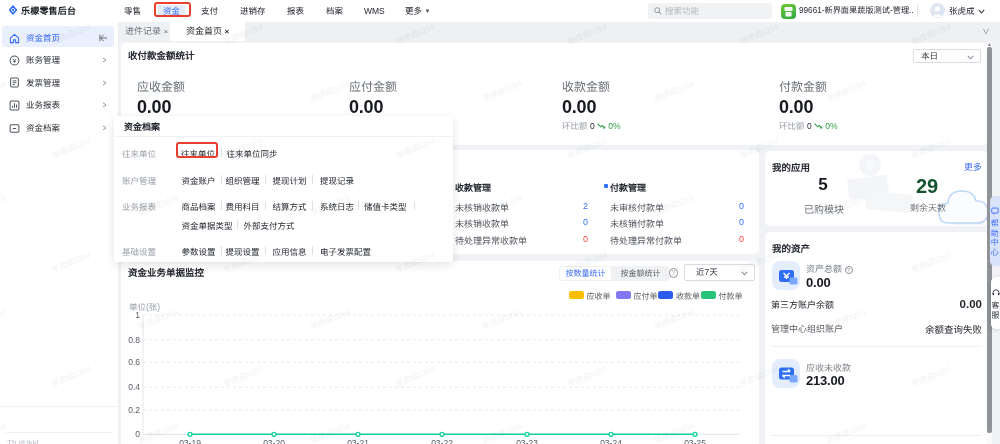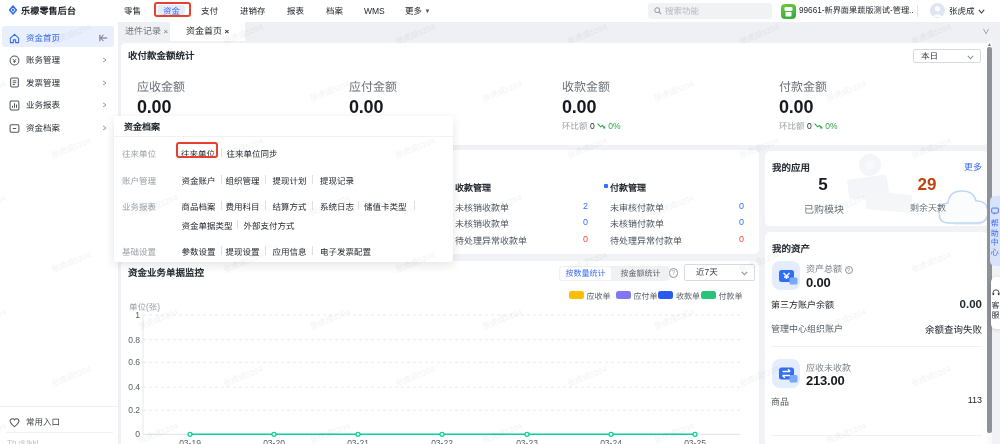--- a/index.html
+++ b/index.html
@@ -163,26 +163,20 @@
   </div>
   <div class="sideitem" style="top:95px">
     <svg width="11" height="11" viewBox="0 0 12 12">
         <rect x="1.2" y="2" width="9.6" height="8" rx="1.2" fill="none" stroke="#4e545c" stroke-width="1.1"></rect>
         <path d="M4.2 6 H7.8" stroke="#4e545c" stroke-width="1.1"></path>
       </svg>
     <span class="txt">资金档案</span>
       <span class="chev">&gt;</span>
   </div>
   <div class="abs" style="left:0;top:384px;width:119px;height:1px;background:#eef0f2"></div>
-  <div class="sideitem" style="top:389px;color:#3f444b">
-    <svg width="11" height="11" viewBox="0 0 12 12">
-        <path d="M6 10.5 C3 8.2 1.2 6.4 1.2 4.4 C1.2 2.9 2.4 1.8 3.8 1.8 C4.8 1.8 5.6 2.4 6 3.1 C6.4 2.4 7.2 1.8 8.2 1.8 C9.6 1.8 10.8 2.9 10.8 4.4 C10.8 6.4 9 8.2 6 10.5 Z" fill="none" stroke="#4e545c" stroke-width="1.1"></path>
-      </svg>
-    <span class="txt">常用入口</span>
-  </div>
   <div class="abs" style="left:6px;top:410px;width:107px;height:1px;background:#eef0f2"></div>
   <div class="abs" style="left:7px;top:416px;font-size:8px;color:#b9bec5">Th.dl;lkkl</div>
 </div>
 
 <div id="tabbar">
   <div id="tab1">进件记录 <span style="font-size:8px">×</span></div>
   <div id="tab2">资金首页 <span style="font-size:8px;font-weight:bold">×</span></div>
   <div id="tabmore">∨</div>
 </div>
 
@@ -286,21 +280,21 @@
     <g fill="#f4f5f8">
       <circle cx="30" cy="14" r="11"></circle>
         <circle cx="30" cy="14" r="4.5" fill="#f8f9fb"></circle>
       <rect x="8" y="26" width="40" height="20" rx="3" transform="rotate(-8 28 36)"></rect>
       <rect x="26" y="42" width="46" height="18" rx="3" transform="rotate(5 49 51)" fill="#f5f6f8"></rect>
       <rect x="112" y="52" width="32" height="22" rx="4" fill="#f1f3f6"></rect>
     </g>
     <path d="M185 72 Q176 72 176 62 Q176 53 185 52 Q186 40 199 40 Q211 40 213 50 Q224 49 225 61 Q225 72 214 72 Z" transform="translate(-77 0)" fill="#fbfcfd" stroke="#bed7f6" stroke-width="1.5"></path>
   </svg>
   <div class="abs" style="left:38px;top:24px;width:40px;text-align:center;font-size:17px;font-weight:bold;color:#16191f">5</div>
-  <div class="abs" style="left:142px;top:24px;width:40px;text-align:center;font-size:17px;font-weight:bold;color:#c2410c">29</div>
+  <div class="abs" style="left:142px;top:24px;width:40px;text-align:center;font-size:20px;font-weight:bold;color:#14532d">29</div>
   <div class="abs" style="left:39px;top:50px;width:40px;text-align:center;font-size:10px;color:#6b7178">已购模块</div>
   <div class="abs" style="left:143px;top:50px;width:40px;text-align:center;font-size:9px;color:#6b7178">剩余天数</div>
 </div>
 
 <div class="card" id="assetcard">
   <div class="cardtitle abs" style="left:7px;top:8.5px">我的资产</div>
   <div class="icon24" style="left:7px;top:29px">
     <svg width="28" height="29" viewBox="0 0 28 29">
         <rect x="7" y="9" width="15" height="12" rx="2.5" fill="#2f6ef5"></rect>
         <path d="M11.5 12 L14.5 15 L17.5 12 M14.5 15 V18 M12 16 H17" stroke="#fff" stroke-width="1.4" fill="none"></path>
@@ -314,21 +308,20 @@
   <div class="divline" style="top:114px"></div>
   <div class="icon24" style="left:7px;top:127px">
     <svg width="28" height="29" viewBox="0 0 28 29">
         <rect x="7" y="8.5" width="15" height="12" rx="2.5" fill="#2f6ef5"></rect>
         <path d="M10.5 12.5 H18 M16 10.3 L18.3 12.5 M10.5 16.5 H18 M12.8 18.7 L10.5 16.5" stroke="#fff" stroke-width="1.3" fill="none"></path>
         <rect x="17.5" y="16" width="8" height="7.5" rx="1.5" fill="#7aa8fa"></rect>
       </svg>
   </div>
   <div class="abs alabel" style="left:41px;top:129px">应收未收款</div>
   <div class="abs aval" style="left:41px;top:141px">213.00</div>
-  <div class="arow" style="top:163px;color:#5a6067">商品<span class="r" style="color:#23272e">113</span></div>
   <div class="divline" style="top:203px"></div>
 </div>
 
 <div id="dropdown">
   <div class="hd">资金档案</div>
   <div class="hr"></div>
   <div class="ddlabel" style="top:30.5px">往来单位</div>
   <div class="dditem" style="left:67px;top:30.5px">往来单位</div>
   <div class="ddsep" style="left:106.5px;top:32px"></div>
   <div class="dditem" style="left:112.5px;top:30.5px">往来单位同步</div>

